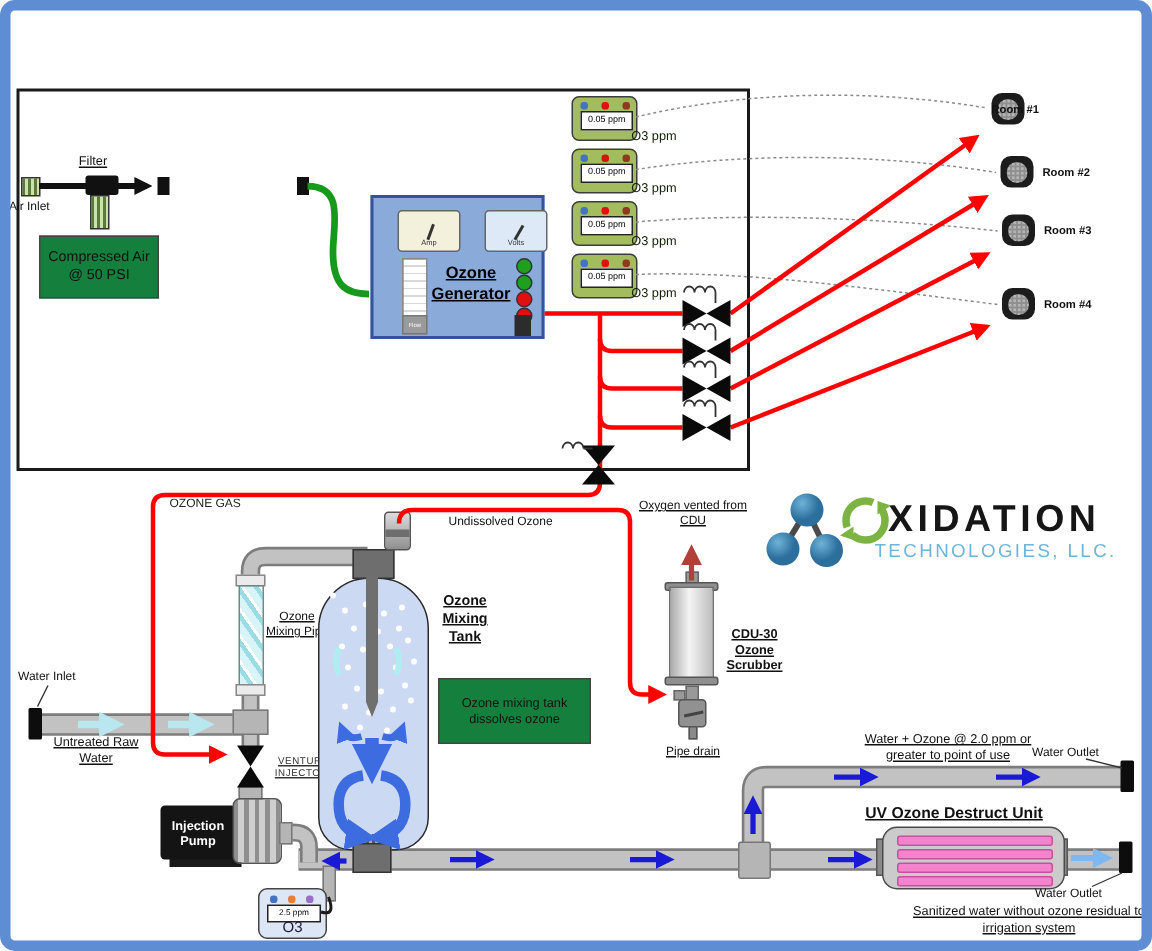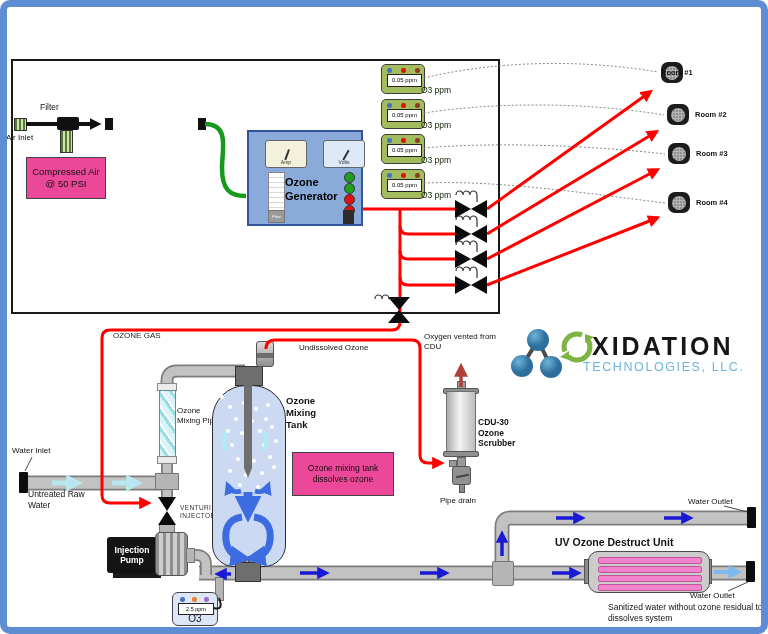--- a/index.html
+++ b/index.html
@@ -1,20 +1,20 @@
 <!DOCTYPE html>
 <html><head>
 <meta charset="utf-8">
 <style>
   html,body{margin:0;padding:0;background:#fff;}
   .page{position:relative;width:768px;height:634px;background:#ffffff;font-family:"Liberation Sans",sans-serif;overflow:hidden;}
   .frame{position:absolute;inset:0;border:7px solid #5f8dd3;border-radius:10px;pointer-events:none;z-index:50;}
   .abs{position:absolute;}
   .lbl{position:absolute;color:#111;font-family:"Liberation Sans",sans-serif;line-height:1.25;}
-  .ctr{text-align:left;}
+  .ctr{text-align:center;text-decoration:underline;}
   .bold{font-weight:bold;}
   .title{top:8px;left:0;width:768px;text-align:center;font-family:"Liberation Serif",serif;font-weight:bold;font-size:27px;color:#000;}
   .topbox{left:11px;top:59px;width:489px;height:255px;border:2px solid #1a1a1a;background:#fff;box-sizing:border-box;}
   .svgL{position:absolute;left:0;top:0;z-index:1;pointer-events:none;}
   .svgT{position:absolute;left:0;top:0;z-index:20;pointer-events:none;}
   .layer{position:absolute;left:0;top:0;width:768px;height:634px;z-index:10;}
   .layer > *{position:absolute;box-sizing:border-box;}
   
   .conc{left:112px;top:69px;width:88px;height:186px;background:#eceaf2;border:1px solid #9a9a9a;}
   .cyl{position:absolute;width:37px;height:160px;background:#fce6d3;border:1px solid #8a8a8a;border-radius:18px 18px 3px 3px;top:4px;}
@@ -26,21 +26,21 @@
   .base{position:absolute;left:4px;top:172px;width:78px;height:11px;background:#f4b183;border:1px solid #8a8a8a;}
   .port{position:absolute;width:8px;height:12px;background:#111;}
   
   .gen{left:247px;top:130px;width:116px;height:96px;background:#8aabd9;border:2px solid #33549c;}
   .pmeter{position:absolute;border:1px solid #666;border-radius:3px;}
   .pmeter span{position:absolute;left:0;bottom:2px;width:100%;text-align:center;font-size:5px;color:#333;}
   .flowm{position:absolute;left:19px;top:40px;width:15px;height:38px;background:repeating-linear-gradient(#ffffff 0 4px,#d8d8d8 4px 5px);border:1px solid #888;}
   .flowb{position:absolute;left:19px;top:78px;width:15px;height:11px;background:#9a9a9a;border:1px solid #777;color:#fff;font-size:4px;text-align:center;line-height:11px;}
   .led{position:absolute;left:95px;width:9px;height:9px;border-radius:50%;border:1px solid #333;}
   .sw{position:absolute;left:94px;top:78px;width:11px;height:14px;background:#2c2c2c;}
-  .notebox{border:1.5px solid #444;background:#ec4899;color:#111;display:flex;align-items:center;justify-content:center;text-align:center;}
+  .notebox{border:1.5px solid #444;background:#15803d;color:#111;display:flex;align-items:center;justify-content:center;text-align:center;}
   
   .mon{width:44px;height:30px;background:#a3bd5e;border:1.5px solid #3c3c3c;border-radius:5px;}
   .mon .dot{position:absolute;top:3px;width:4.5px;height:4.5px;border-radius:50%;}
   .mon .disp{position:absolute;left:5px;top:9px;width:33px;height:11px;background:#fff;border:1px solid #222;font-size:6px;text-align:center;line-height:11px;color:#000;}
   .mon .ml{position:absolute;left:12px;top:20px;width:100%;text-align:center;font-size:8.5px;color:#102000;margin-left:21px;}
   
   .room{width:22px;height:21px;background:#1c1c1c;border-radius:7px;}
   .room i{position:absolute;left:4px;top:3.5px;width:14px;height:14px;border-radius:50%;background:radial-gradient(#b5b5b5 1px,transparent 1.2px) 0 0/3px 3px #8f8f8f;}
   
   .tank{left:212px;top:385px;width:74px;height:182px;background:#ccd9f2;border:1.3px solid #2a2a2a;border-radius:34px 34px 22px 22px;}
@@ -250,23 +250,24 @@
         <i style="top:32px;"></i>
     </div>
     <div class="grayfit" style="left:492px;top:561px;width:22px;height:25px;border-radius:2px;"></div>
 
     <div class="endcap" style="left:19px;top:472px;width:9px;height:21px;"></div>
     <div class="endcap" style="left:747px;top:507px;width:9px;height:21px;"></div>
     <div class="endcap" style="left:746px;top:561px;width:9px;height:21px;"></div>
 
     <div class="lbl" style="left:12px;top:446px;font-size:8px;">Water Inlet</div>
     <div class="lbl ctr" style="left:28px;top:489px;width:72px;font-size:8.5px;">Untreated Raw Water</div>
+    <div class="lbl ctr" style="left:567px;top:487px;width:130px;font-size:8.5px;">Water + Ozone @ 2.0 ppm or greater to point of use</div>
     <div class="lbl" style="left:688px;top:497px;font-size:8px;">Water Outlet</div>
     <div class="lbl" style="left:690px;top:591px;font-size:8px;">Water Outlet</div>
-    <div class="lbl ctr" style="left:608px;top:602px;width:156px;font-size:8.5px;">Sanitized water without ozone residual to dissolves system</div>
+    <div class="lbl ctr" style="left:608px;top:602px;width:156px;font-size:8.5px;">Sanitized water without ozone residual to irrigation system</div>
 
     <div style="left:215px;top:577px;width:9px;height:24px;background:#b5b5b5;border:1px solid #777;position:absolute;"></div>
     <div class="smeter">
       <i class="dot" style="left:7px;background:#4472c4;"></i>
         <i class="dot" style="left:19px;background:#ed7d31;"></i>
         <i class="dot" style="left:31px;background:#9b6dc8;"></i>
       <div class="disp">2.5 ppm</div>
       <div class="ml">O3</div>
     </div>
   </div>

